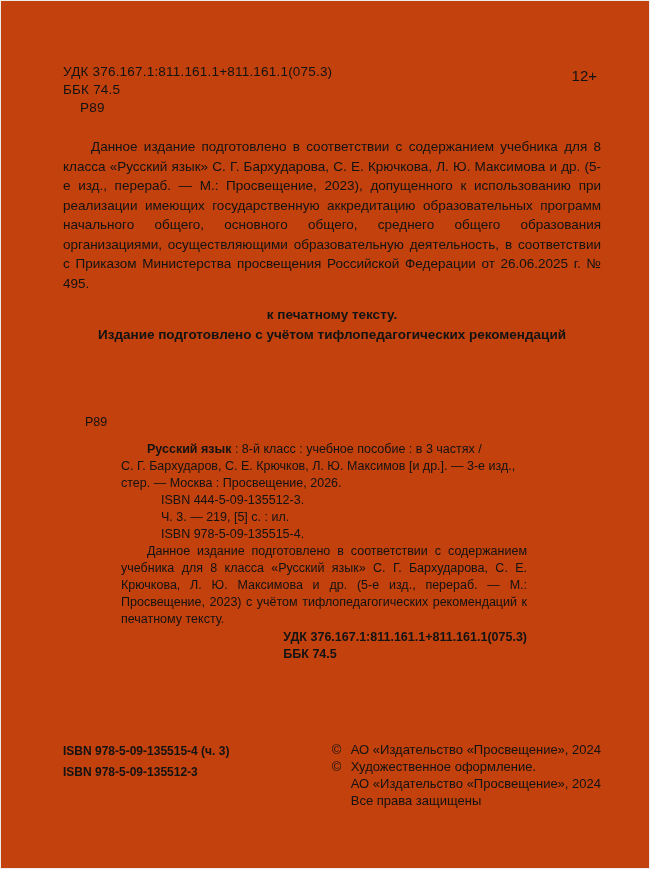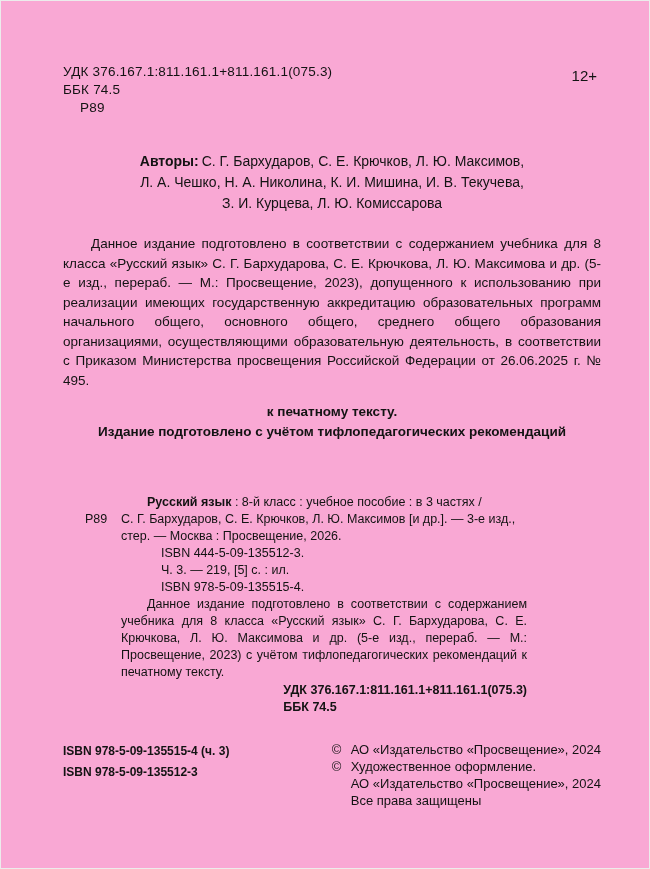--- a/index.html
+++ b/index.html
@@ -7,21 +7,21 @@
   body {
     width: 650px; height: 869px;
     background: #ffffff;
     font-family: "Liberation Sans", "DejaVu Sans", sans-serif;
     color: #131313;
     -webkit-font-smoothing: antialiased;
   }
   .page {
     position: relative;
     width: 650px; height: 869px;
-    background: #f9a8d4;
+    background: #c2410c;
     padding: 62px 48px 40px 62px;
     border: 1px solid #ececec;
   }
 
   
   .header { display: flex; justify-content: space-between; align-items: flex-start; }
   .header-left { font-size: 13.5px; line-height: 18px; letter-spacing: .2px; }
   .header-left .code { padding-left: 17px; }
   .age { font-size: 15px; line-height: 18px; margin-top: 4px; padding-right: 4px; }
 
@@ -35,21 +35,21 @@
     font-size: 13.5px; line-height: 19.5px;
     text-align: justify; text-indent: 28px;
   }
 
   
   .tiflo-note { margin-top: 12px; text-align: center; font-weight: bold; font-size: 13.5px; line-height: 20px; }
 
   
   .catalog { display: flex; margin-top: 52px; font-size: 12.5px; line-height: 17px; }
   .catalog-code { width: 58px; padding-left: 22px; padding-top: 17px; flex: 0 0 58px; }
-  .catalog-body { width: 406px; }
+  .catalog-body { width: 406px; margin-top: 44px; }
   .catalog-first { text-indent: 26px; }
   .catalog-isbn-block { margin-left: 40px; }
   .catalog-para { margin: 0; text-indent: 26px; text-align: justify; }
   .catalog-para.one-line { text-align: left; }
   .catalog-refs { text-align: right; font-weight: bold; margin-top: 1px; }
   .catalog-refs .inner { display: inline-block; text-align: left; }
 
   
   .footer {
     position: absolute; left: 62px; right: 48px; top: 740px;
@@ -68,27 +68,20 @@
 
   <div class="header">
     <div class="header-left">
       <div>УДК 376.167.1:811.161.1+811.161.1(075.3)</div>
       <div>ББК 74.5</div>
       <div class="code">Р89</div>
     </div>
     <div class="age">12+</div>
   </div>
 
-  <div class="authors">
-    <div>
-      <b>Авторы:</b><span>С. Г. Бархударов, С. Е. Крючков, Л. Ю. Максимов,</span>
-    </div>
-    <div>Л. А. Чешко, Н. А. Николина, К. И. Мишина, И. В. Текучева,</div>
-    <div>З. И. Курцева, Л. Ю. Комиссарова</div>
-  </div>
 
   <p class="edition-note">Данное издание подготовлено в соответствии с содержанием учебника для 8 класса «Русский язык» С. Г. Бархударова, С. Е. Крючкова, Л. Ю. Максимова и др. (5-е изд., перераб. — М.: Просвещение, 2023), допущенного к использованию при реализации имеющих государственную аккредитацию образовательных программ начального общего, основного общего, среднего общего образования организациями, осуществляющими образовательную деятельность, в соответствии с Приказом Министерства просвещения Российской Федерации от 26.06.2025 г. № 495.</p>
 
   <div class="tiflo-note">
     <div>к печатному тексту.</div>
     <div>Издание подготовлено с учётом тифлопедагогических рекомендаций</div>
   </div>
 
   <div class="catalog">
     <div class="catalog-code">Р89</div>

